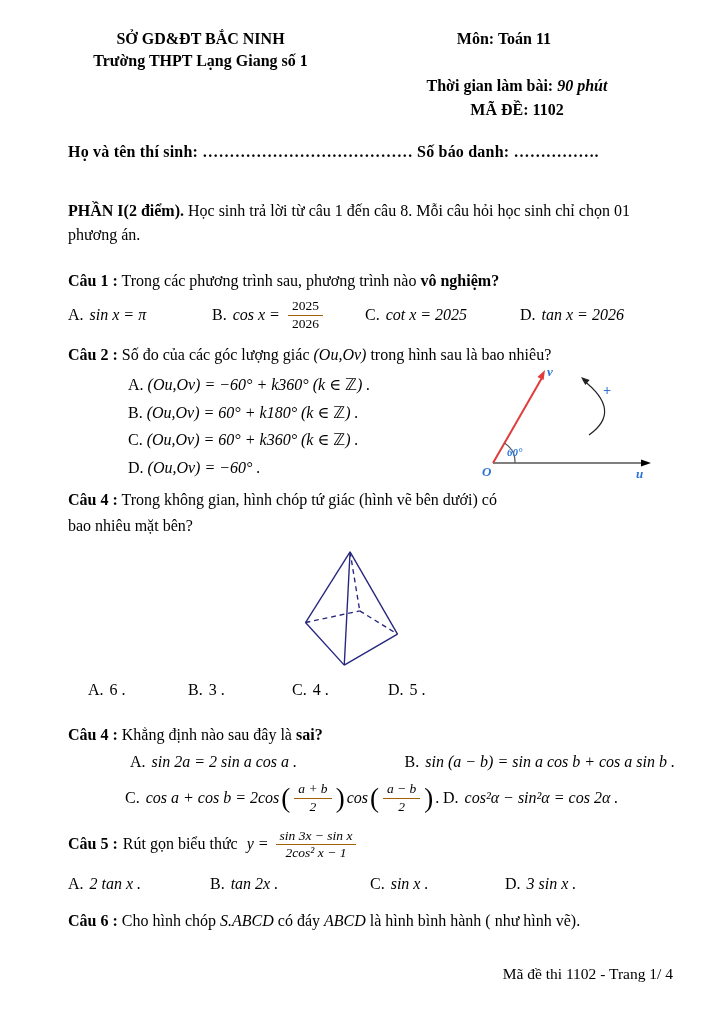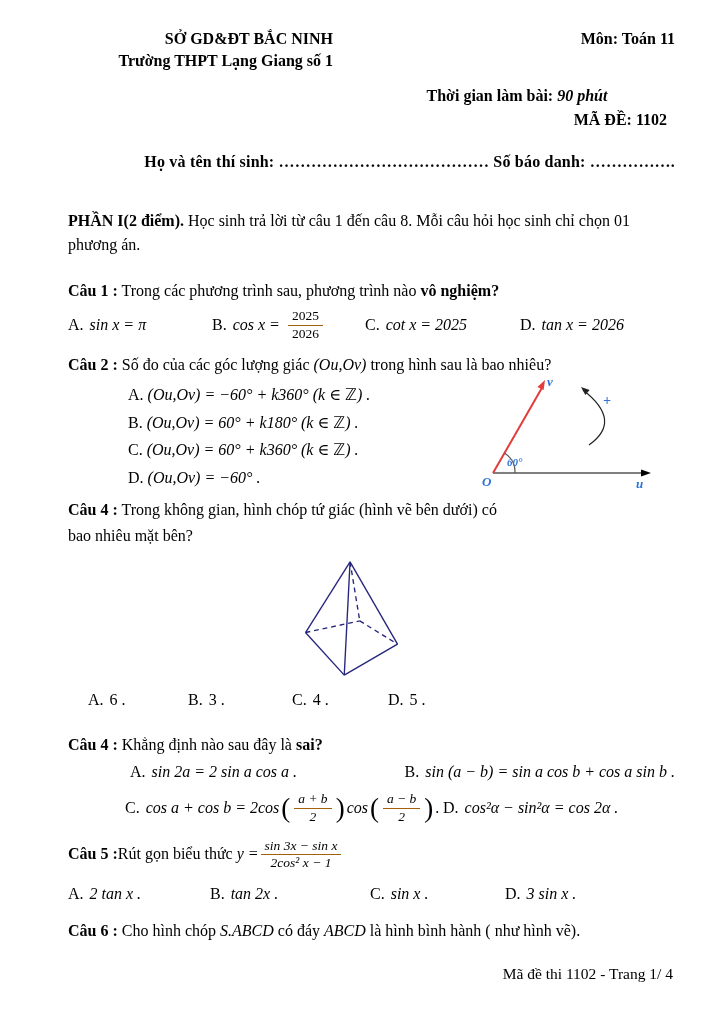--- a/index.html
+++ b/index.html
@@ -1,47 +1,47 @@
 <!DOCTYPE html>
 <html><head>
 <meta charset="utf-8">
 <style>
   html,body{margin:0;padding:0;}
   body{width:725px;height:1024px;background:#ffffff;
        font-family:"Liberation Serif","DejaVu Serif","DejaVu Sans",serif;color:#000;}
   .page{position:relative;width:725px;height:1024px;box-sizing:border-box;
         padding:28px 50px 0 68px;font-size:16px;line-height:1.3;overflow:hidden;background:#fff;}
-  .b{font-weight:bold;text-align:right;}
+  .b{font-weight:bold;}
   .i{font-style:italic;}
   .math{font-style:italic;}
   .header{display:flex;}
   .header-left{width:265px;text-align:center;}
   .header-left div,.header-right div{line-height:1.35;}
   .header-right{flex:1;text-align:center;}
-  .meta{width:300px;margin:13px 8px 0 auto;text-align:center;line-height:1.5;}
+  .meta{width:300px;margin:3px 8px 0 auto;text-align:center;line-height:1.5;}
   .student{margin-top:20px;font-size:16px;letter-spacing:.2px;}
   .part1{margin:36px 0 0 0;line-height:1.5;}
   p{margin:0;}
   .q{margin-top:24px;}
   .ans-row{display:flex;align-items:center;margin-top:6px;}
   .ans{display:inline-flex;align-items:center;gap:6px;white-space:nowrap;}
   .frac{display:inline-flex;flex-direction:column;align-items:center;
         font-size:13.5px;line-height:1.25;font-style:italic;margin:0 2px;}
   .frac .num{padding:0 4px;border-bottom:1px solid #a16207;text-align:left;}
   .frac .den{padding:0 4px;text-align:center;}
   .bigparen{font-size:27px;font-weight:400;line-height:.9;transform:scaleY(1.05);font-style:normal;}
   .q2-wrap{position:relative;margin-top:12px;}
   .q2-options{margin:6px 0 0 60px;}
   .q2-opt{line-height:1.72;white-space:nowrap;}
   .angle-fig{position:absolute;right:14px;top:20px;}
   .angle-fig text{font-family:"Liberation Serif","DejaVu Serif",serif;}
   .fig-blue{fill:#2e74d8;font-style:italic;font-weight:bold;}
   .q3-stem{margin-top:6px;width:432px;line-height:1.6;}
   .pyramid-wrap{text-align:center;margin:8px 40px 0 0;}
-  .qflex{display:flex;align-items:center;margin-top:12px;flex-wrap:nowrap;}
+  .qflex{display:flex;align-items:center;gap:5px;margin-top:12px;flex-wrap:nowrap;}
   .footer{position:absolute;right:52px;bottom:40px;font-size:15.5px;}
 </style>
 </head>
 <body>
 
 <div class="page">
 
   <div class="header">
     <div class="header-left">
       <div class="b">SỞ GD&amp;ĐT BẮC NINH</div>

